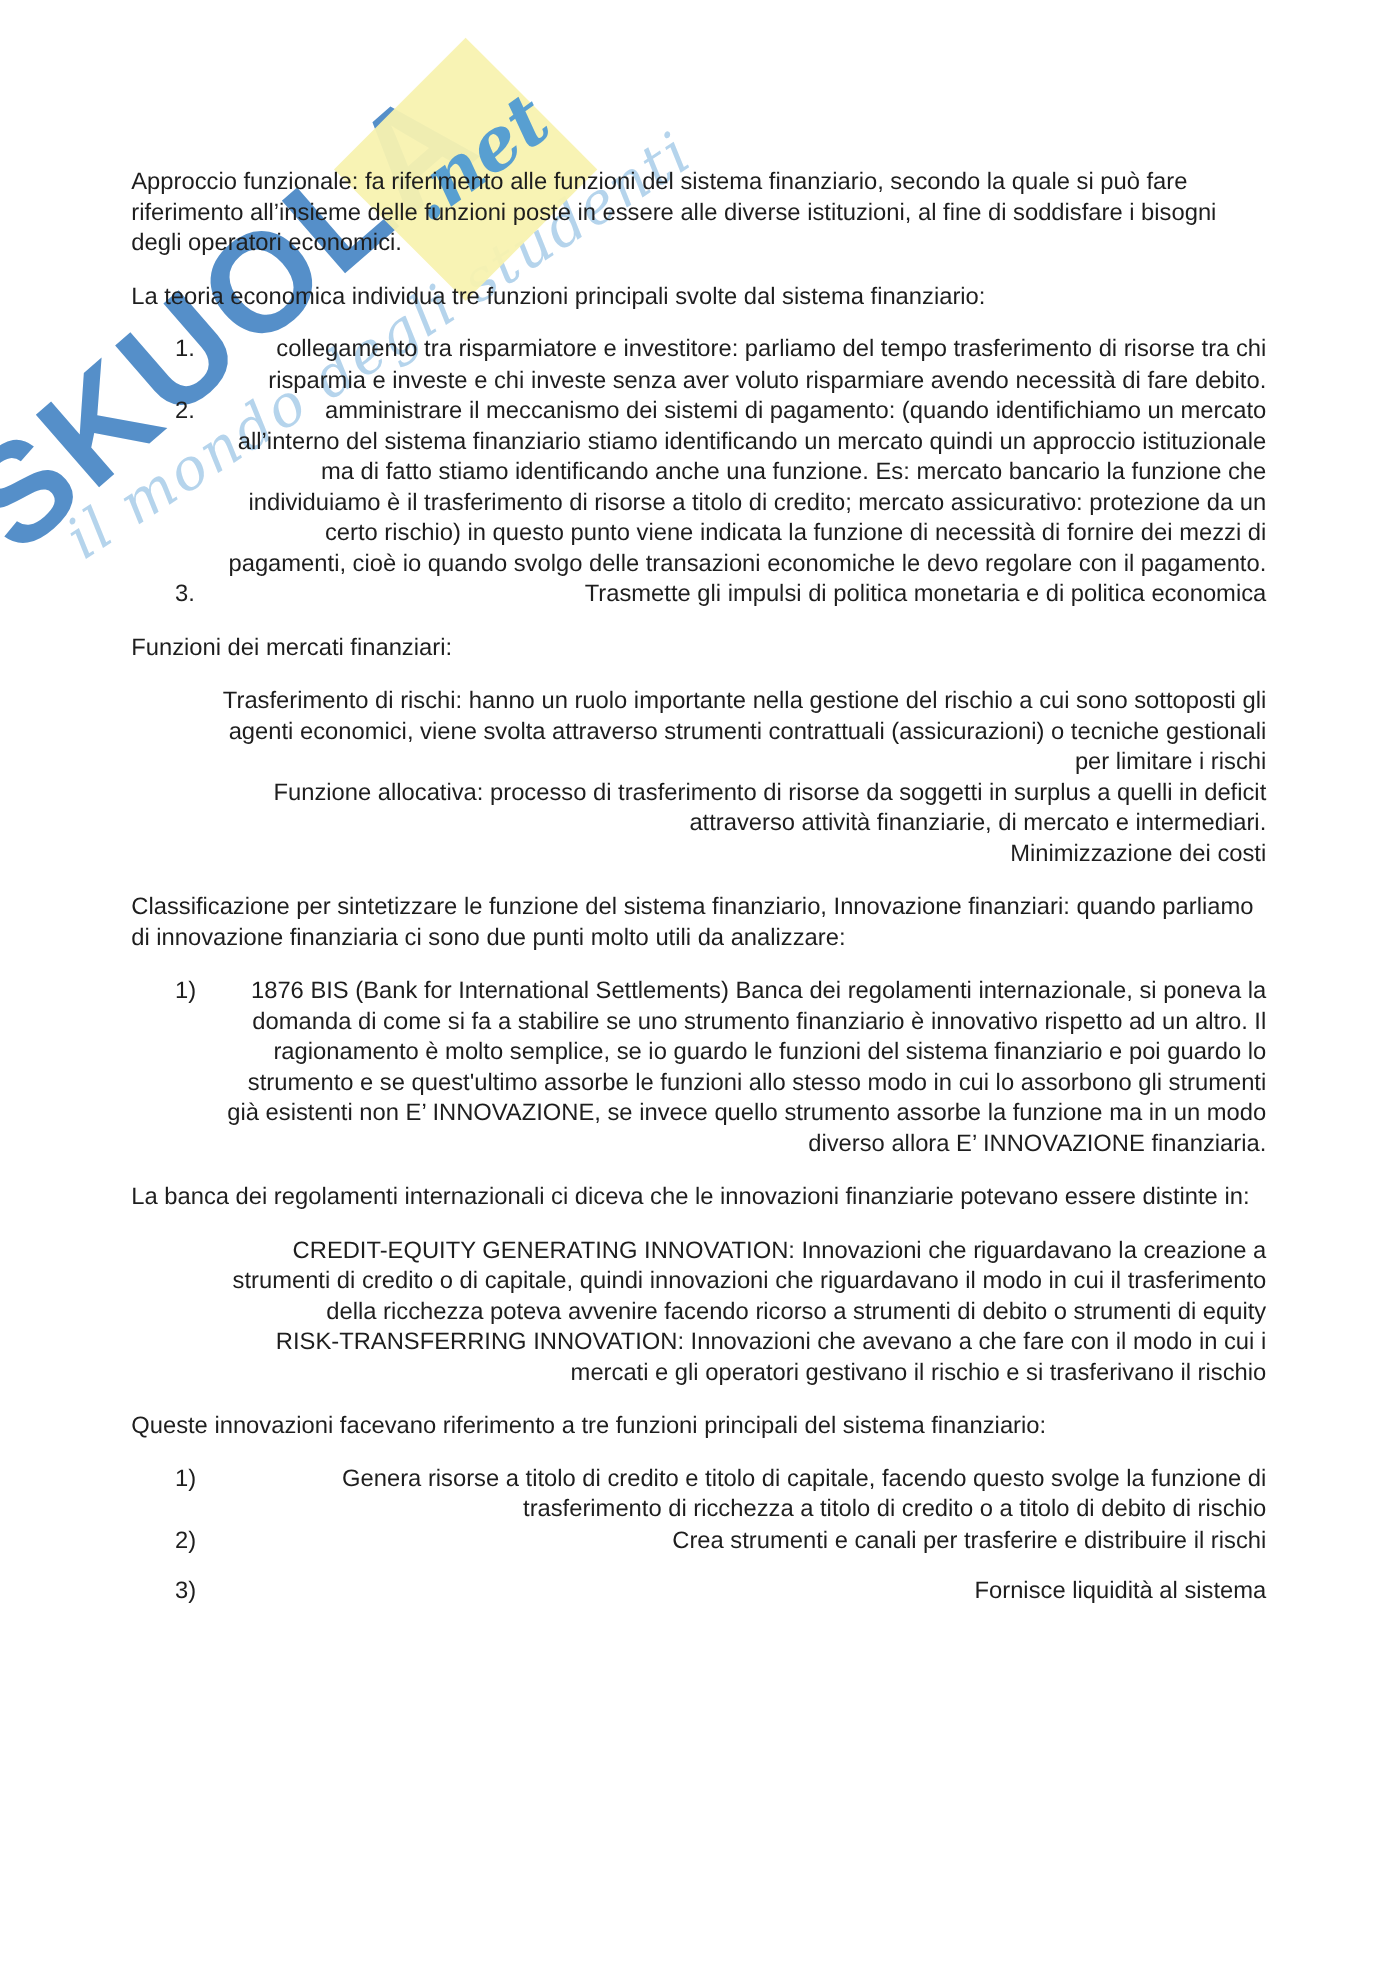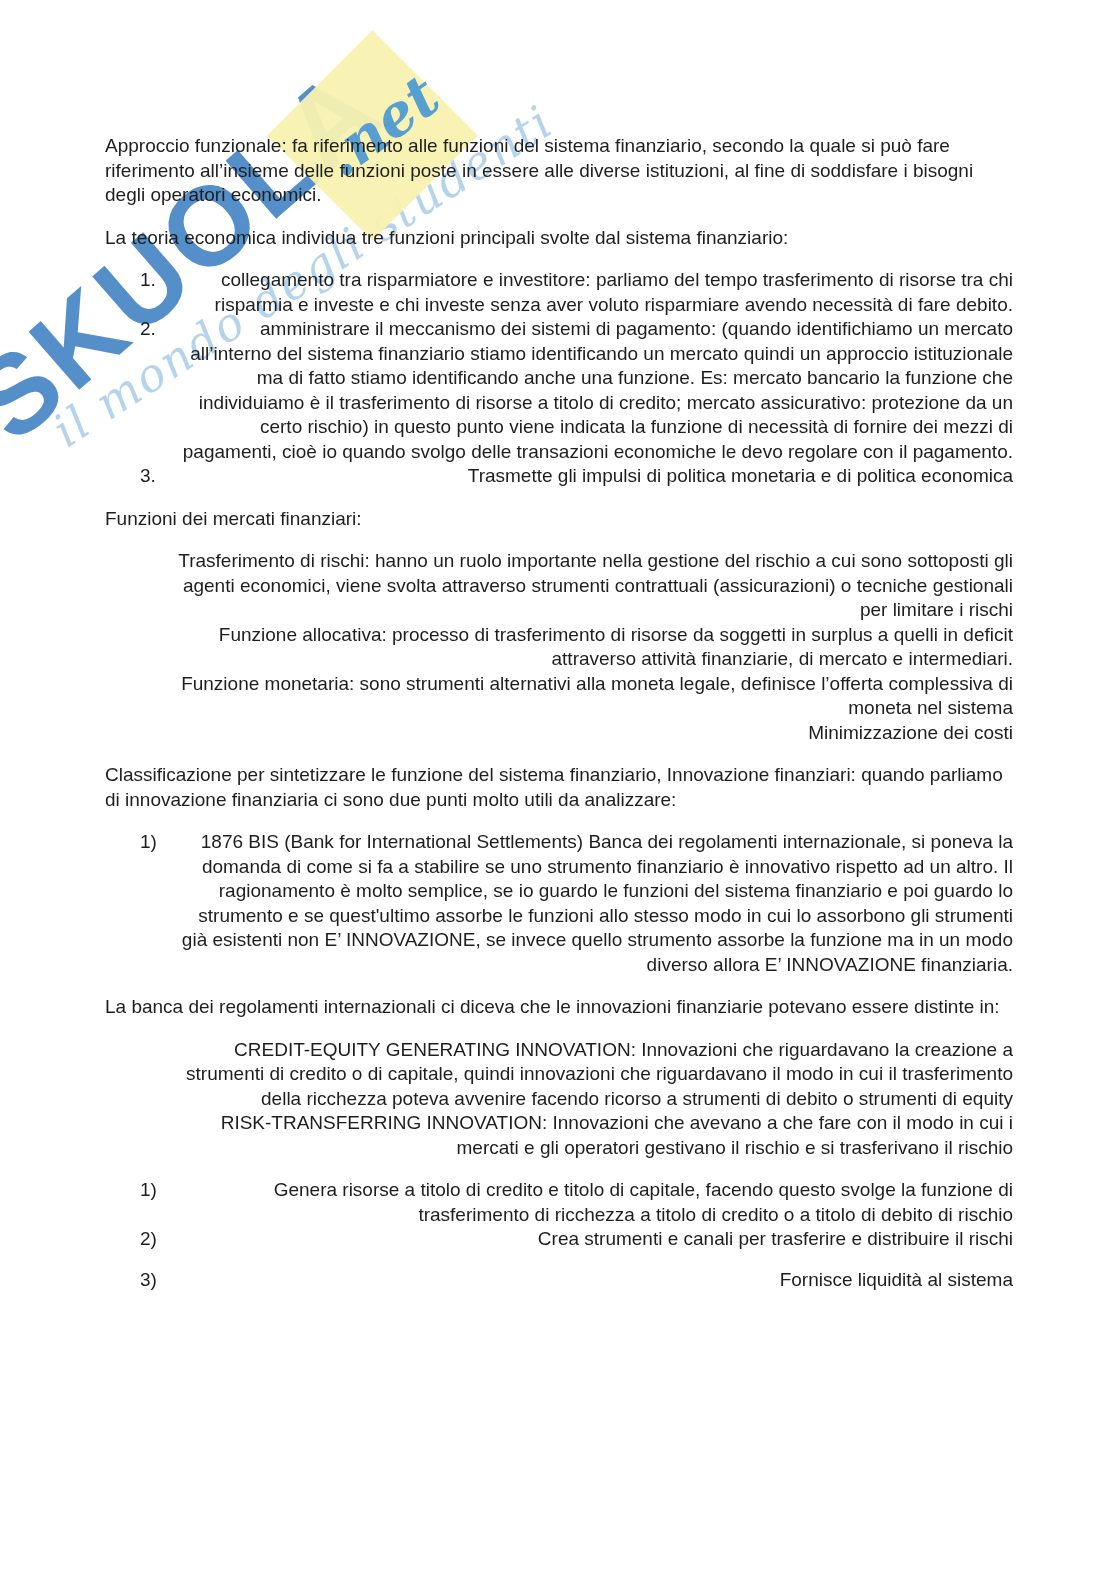--- a/index.html
+++ b/index.html
@@ -123,24 +123,20 @@
       <div class="li">
         <span class="dotwrap"><span class="dot"></span></span>
         <span class="litext">Trasferimento di rischi: hanno un ruolo importante nella gestione del rischio a cui sono sottoposti gli agenti economici, viene svolta attraverso strumenti contrattuali (assicurazioni) o tecniche gestionali per limitare i rischi</span>
       </div>
       <div class="li">
         <span class="dotwrap"><span class="dot"></span></span>
         <span class="litext">Funzione allocativa: processo di trasferimento di risorse da soggetti in surplus a quelli in deficit attraverso attività finanziarie, di mercato e intermediari.</span>
       </div>
       <div class="li">
         <span class="dotwrap"><span class="dot"></span></span>
-        <span class="litext">Funzione monetaria: sono strumenti alternativi alla moneta legale, definisce l’offerta complessiva di moneta nel sistema</span>
-      </div>
-      <div class="li">
-        <span class="dotwrap"><span class="dot"></span></span>
         <span class="litext">Minimizzazione dei costi</span>
       </div>
     </div>
 
     <p class="para">Classificazione per sintetizzare le funzione del sistema finanziario, Innovazione finanziari: quando parliamo di innovazione finanziaria ci sono due punti molto utili da analizzare:</p>
 
     <div class="blocklist">
       <div class="li">
         <span class="marker">1)</span>
         <span class="litext">1876 BIS (Bank for International Settlements) Banca dei regolamenti internazionale, si poneva la domanda di come si fa a stabilire se uno strumento finanziario è innovativo rispetto ad un altro. Il ragionamento è molto semplice, se io guardo le funzioni del sistema finanziario e poi guardo lo strumento e se quest'ultimo assorbe le funzioni allo stesso modo in cui lo assorbono gli strumenti già esistenti non E’ INNOVAZIONE, se invece quello strumento assorbe la funzione ma in un modo diverso allora E’ INNOVAZIONE finanziaria.</span>
@@ -153,20 +149,21 @@
       <div class="li">
         <span class="dotwrap"><span class="dot"></span></span>
         <span class="litext">CREDIT-EQUITY GENERATING INNOVATION: Innovazioni che riguardavano la creazione a strumenti di credito o di capitale, quindi innovazioni che riguardavano il modo in cui il trasferimento della ricchezza poteva avvenire facendo ricorso a strumenti di debito o strumenti di equity</span>
       </div>
       <div class="li">
         <span class="dotwrap"><span class="dot"></span></span>
         <span class="litext">RISK-TRANSFERRING INNOVATION: Innovazioni che avevano a che fare con il modo in cui i mercati e gli operatori gestivano il rischio e si trasferivano il rischio</span>
       </div>
     </div>
 
+    <p class="para">Queste innovazioni facevano riferimento a tre funzioni principali del sistema finanziario:</p>
 
     <div class="blocklist">
       <div class="li">
         <span class="marker">1)</span>
         <span class="litext">Genera risorse a titolo di credito e titolo di capitale, facendo questo svolge la funzione di trasferimento di ricchezza a titolo di credito o a titolo di debito di rischio</span>
       </div>
       <div class="li">
         <span class="marker">2)</span>
         <span class="litext">Crea strumenti e canali per trasferire e distribuire il rischi</span>
       </div>

